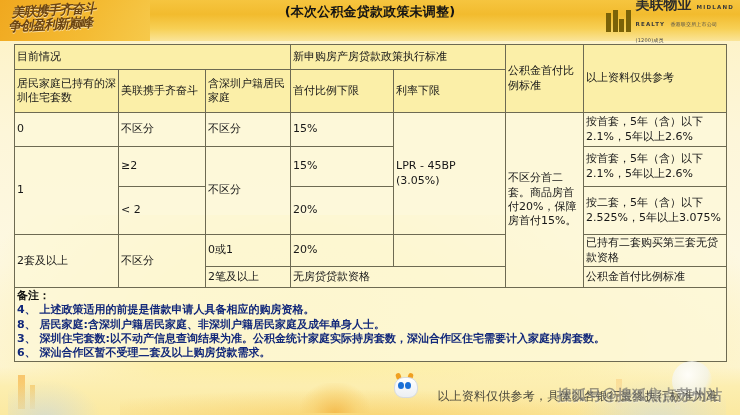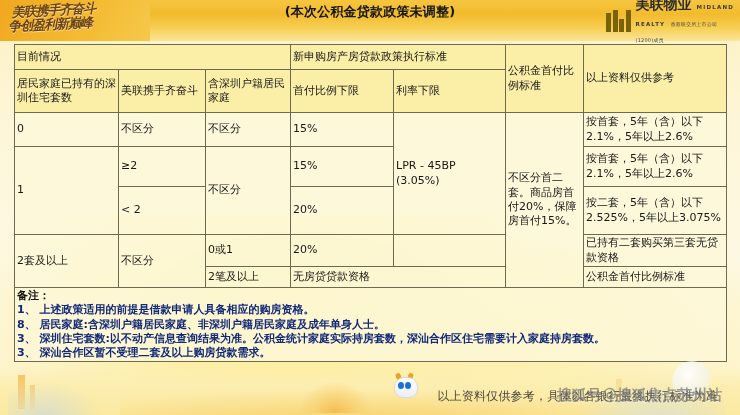--- a/index.html
+++ b/index.html
@@ -247,24 +247,24 @@
 
       <tr style="height:21px">
         <td>2笔及以上</td>
         <td colspan="2">无房贷贷款资格</td>
         <td class="cell-sm">公积金首付比例标准</td>
       </tr>
 
       <tr>
         <td colspan="7" class="notes-cell">
           <div class="nhead">备注：</div>
-          <div class="nline">1、 上述政策适用的前提是借款申请人具备相应的购房资格。</div>
+          <div class="nline">4、 上述政策适用的前提是借款申请人具备相应的购房资格。</div>
           <div class="nline">8、 居民家庭:含深圳户籍居民家庭、非深圳户籍居民家庭及成年单身人士。</div>
           <div class="nline">3、 深圳住宅套数:以不动产信息查询结果为准。公积金统计家庭实际持房套数，深汕合作区住宅需要计入家庭持房套数。</div>
-          <div class="nline">3、 深汕合作区暂不受理二套及以上购房贷款需求。</div>
+          <div class="nline">6、 深汕合作区暂不受理二套及以上购房贷款需求。</div>
         </td>
       </tr>
     </tbody>
   </table>
 
   <div class="mascot">
     <span class="ear l"></span>
       <span class="ear r"></span>
     <span class="body"></span>
     <span class="eye l"></span>

